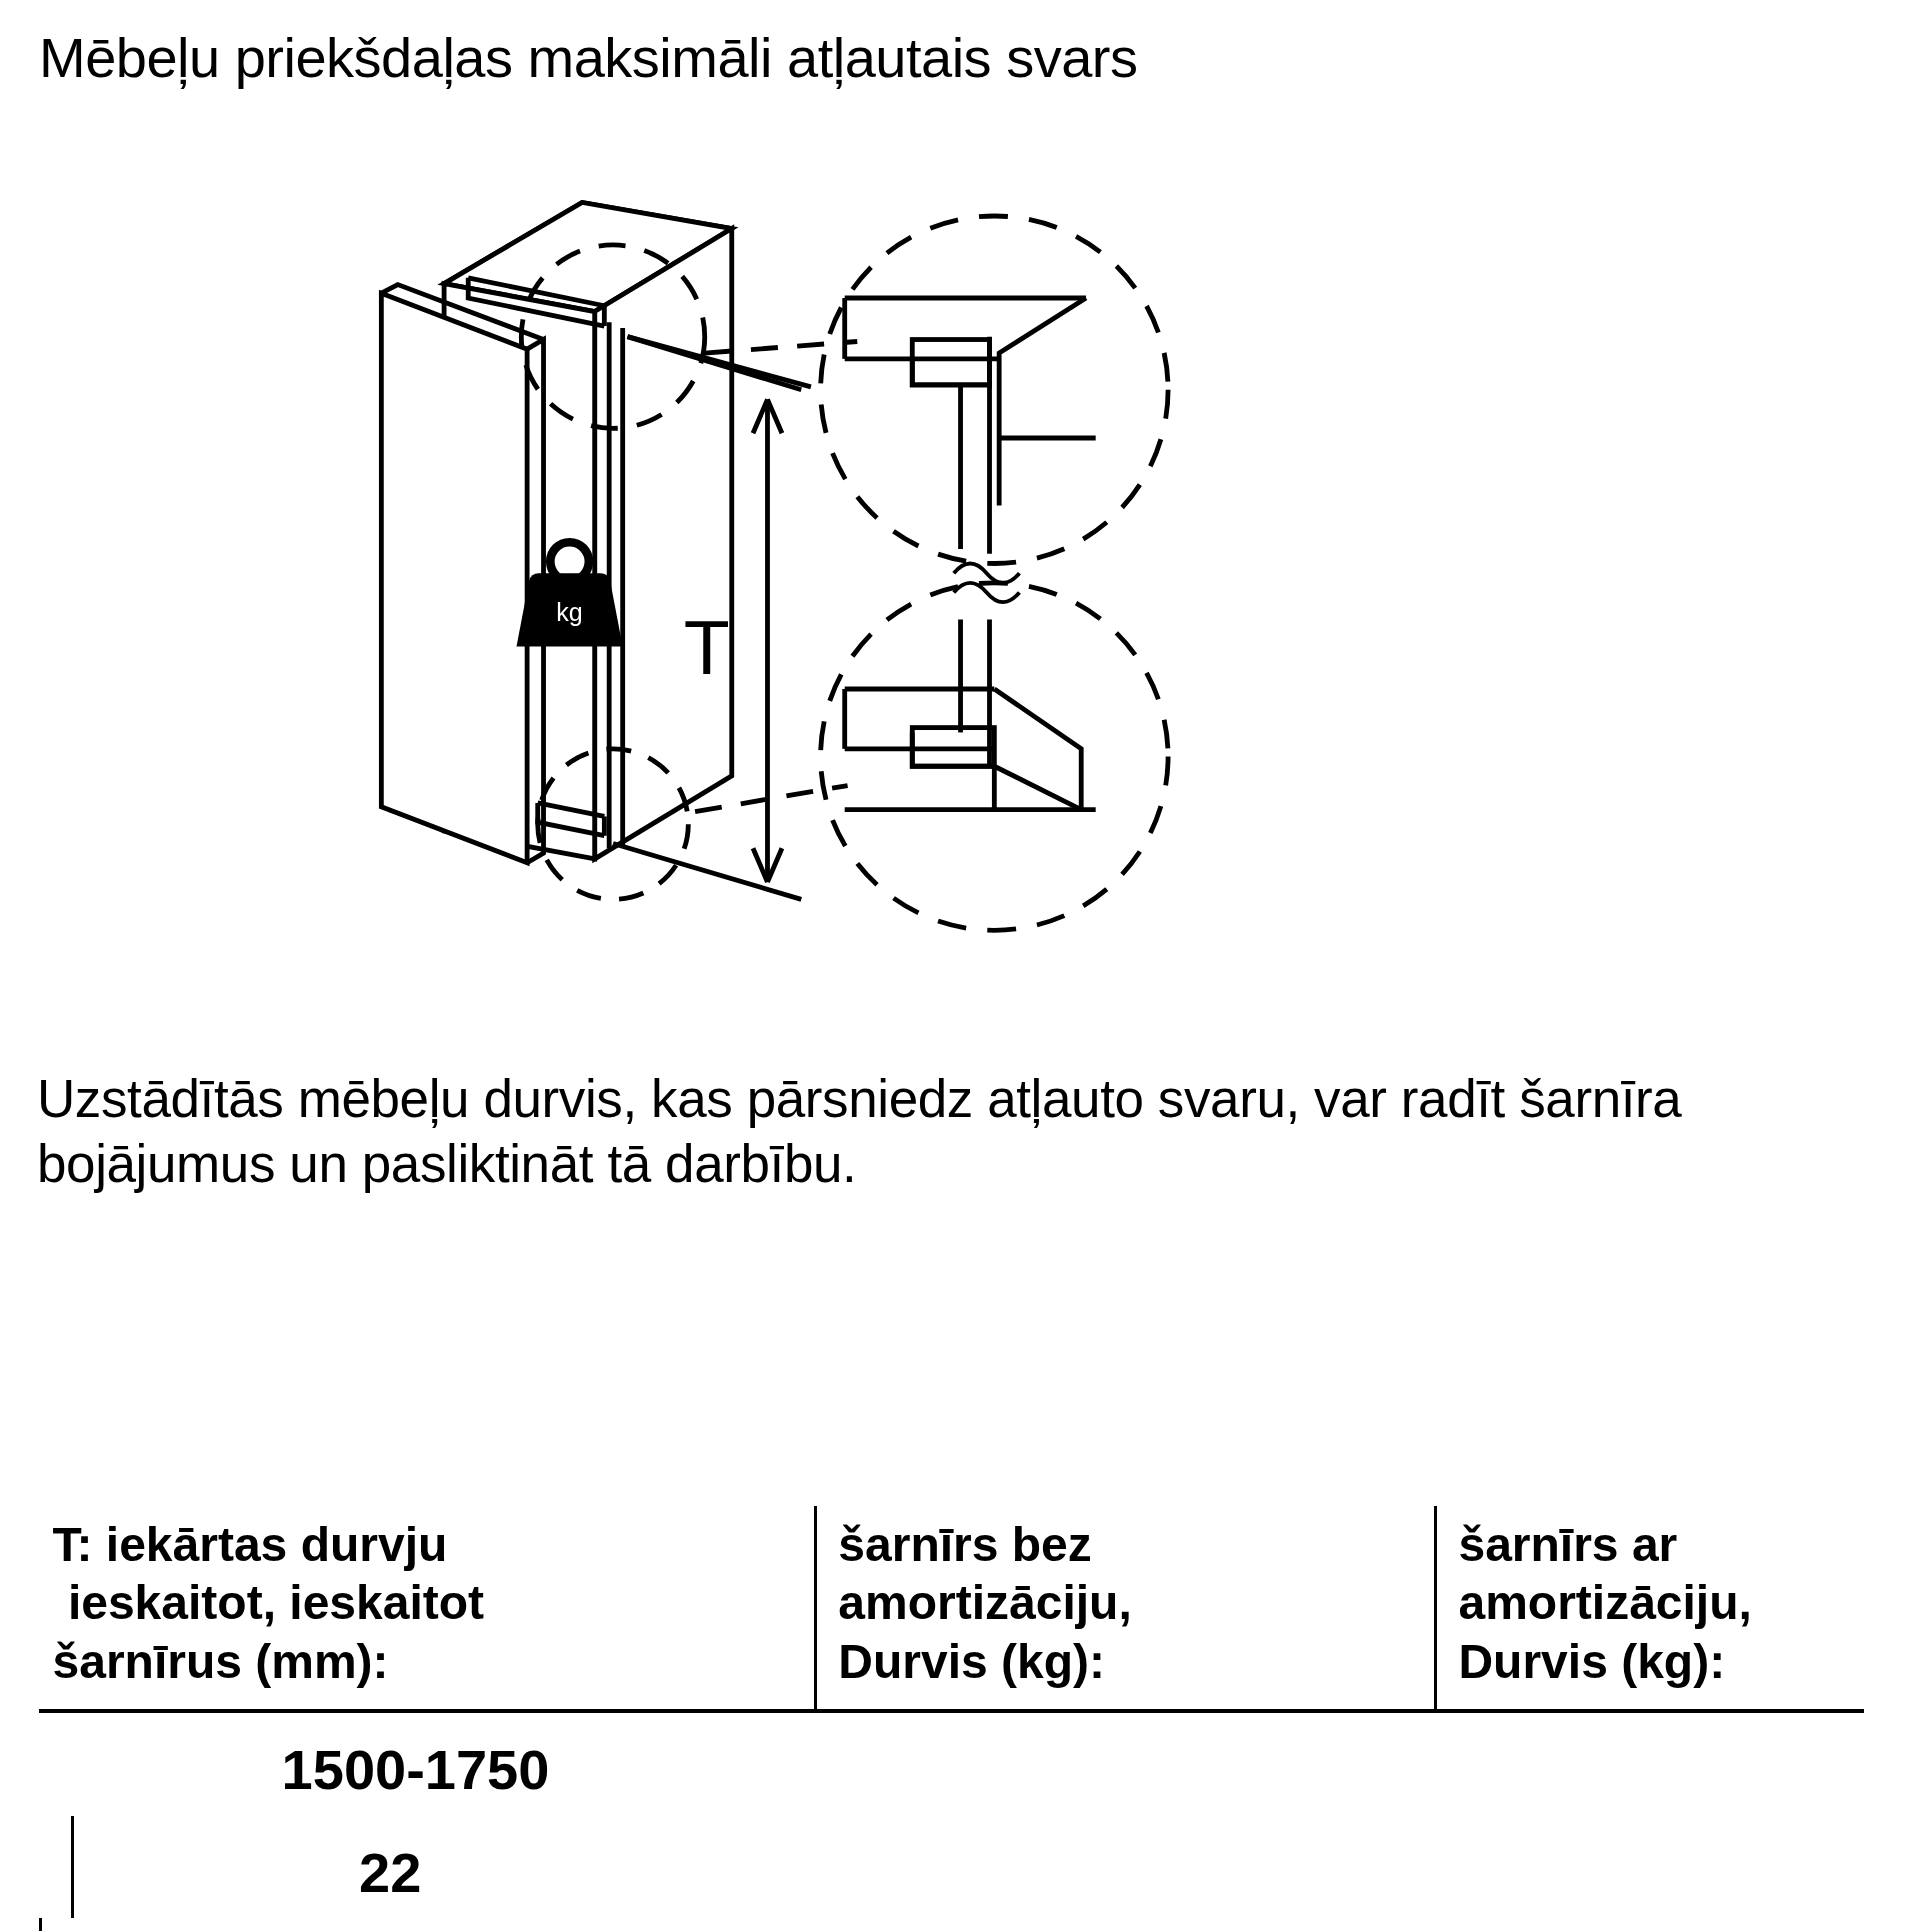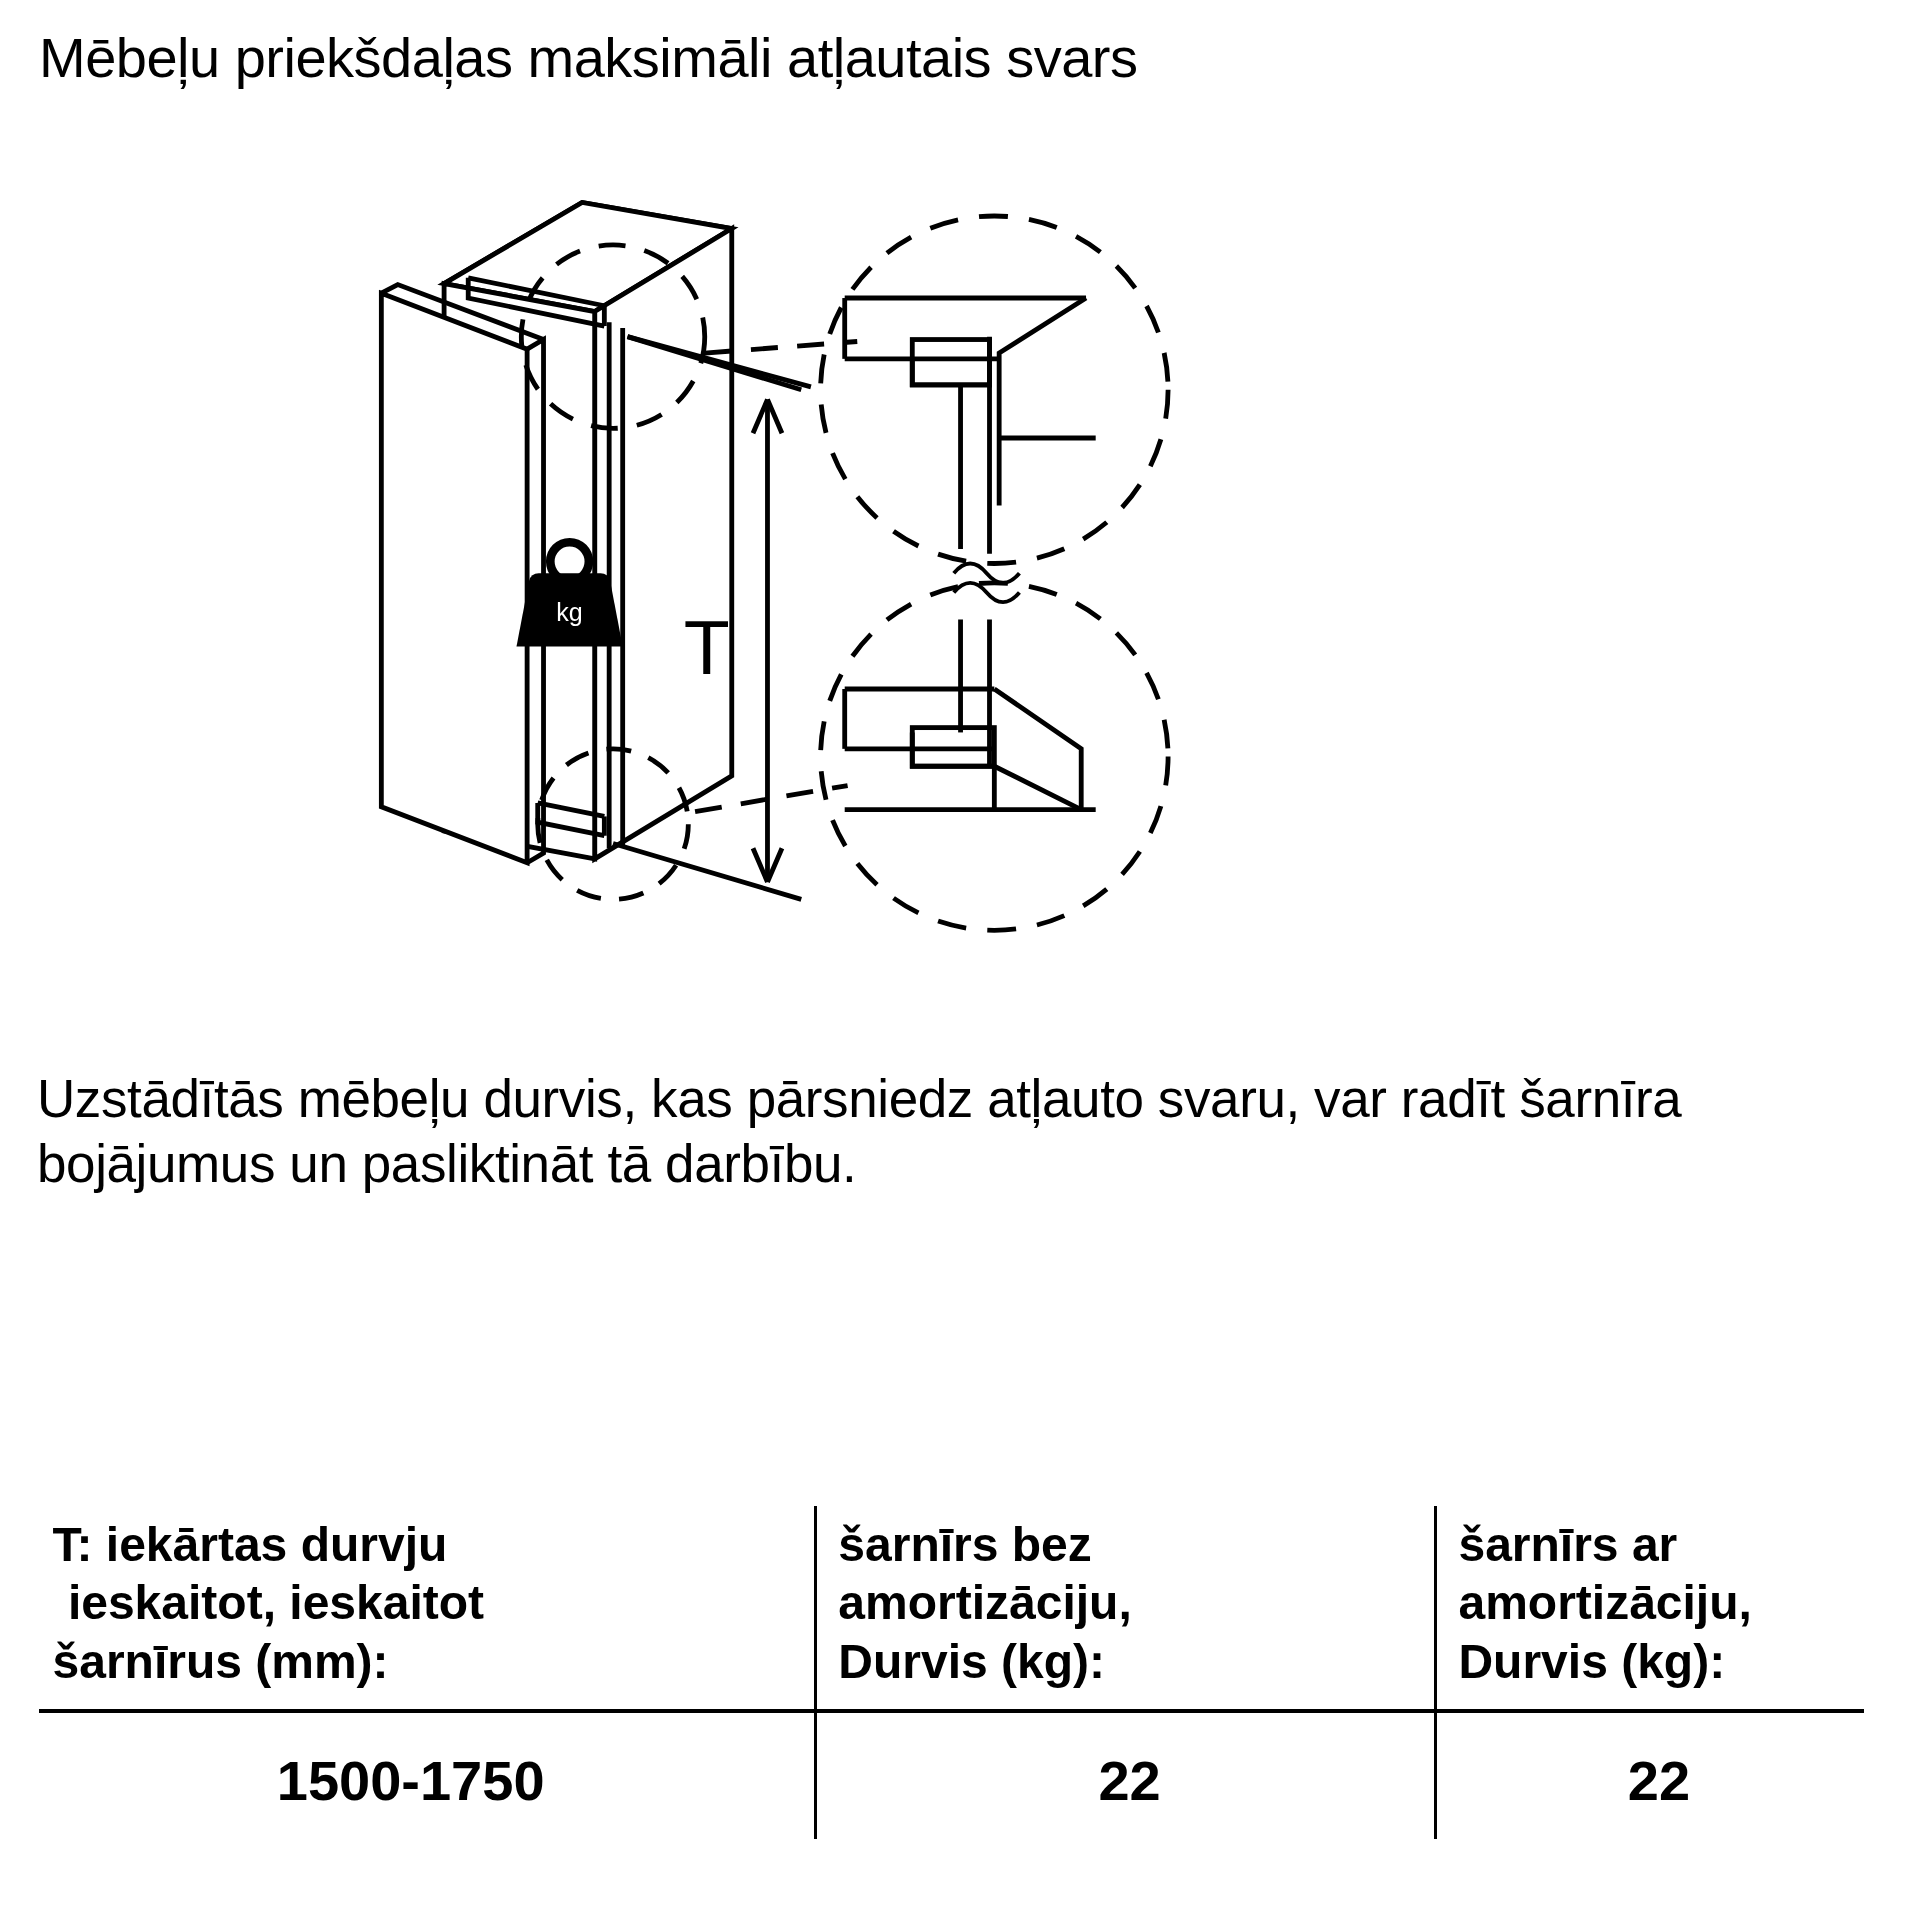--- a/index.html
+++ b/index.html
@@ -69,21 +69,21 @@
   .col1 { width: 753px; }
   .col2 { width: 628px; border-left: 3.9px solid #000; padding-left: 21px; margin-left: 32px; }
   .col3 { width: 444px; border-left: 3.9px solid #000; padding-left: 21px; }
   .head-row .cell { padding-top: 9.7px; padding-bottom: 17.4px; }
   .divider {
     height: 3.9px;
     background: #000;
     width: 1825px;
     margin: 0;
   }
-  .vals-row { height: 126px; }
+  .vals-row { height: 126px; flex-direction: column; }
   .vals-row .cell {
     display: flex;
     align-items: center;
     justify-content: center;
     font-size: 56px;
     padding-top: 23px;
   }
   .vals-row .col1 { justify-content: center; }
   .indent { display: block; }
   .indent2 { display: block; padding-left: 15.4px; }

